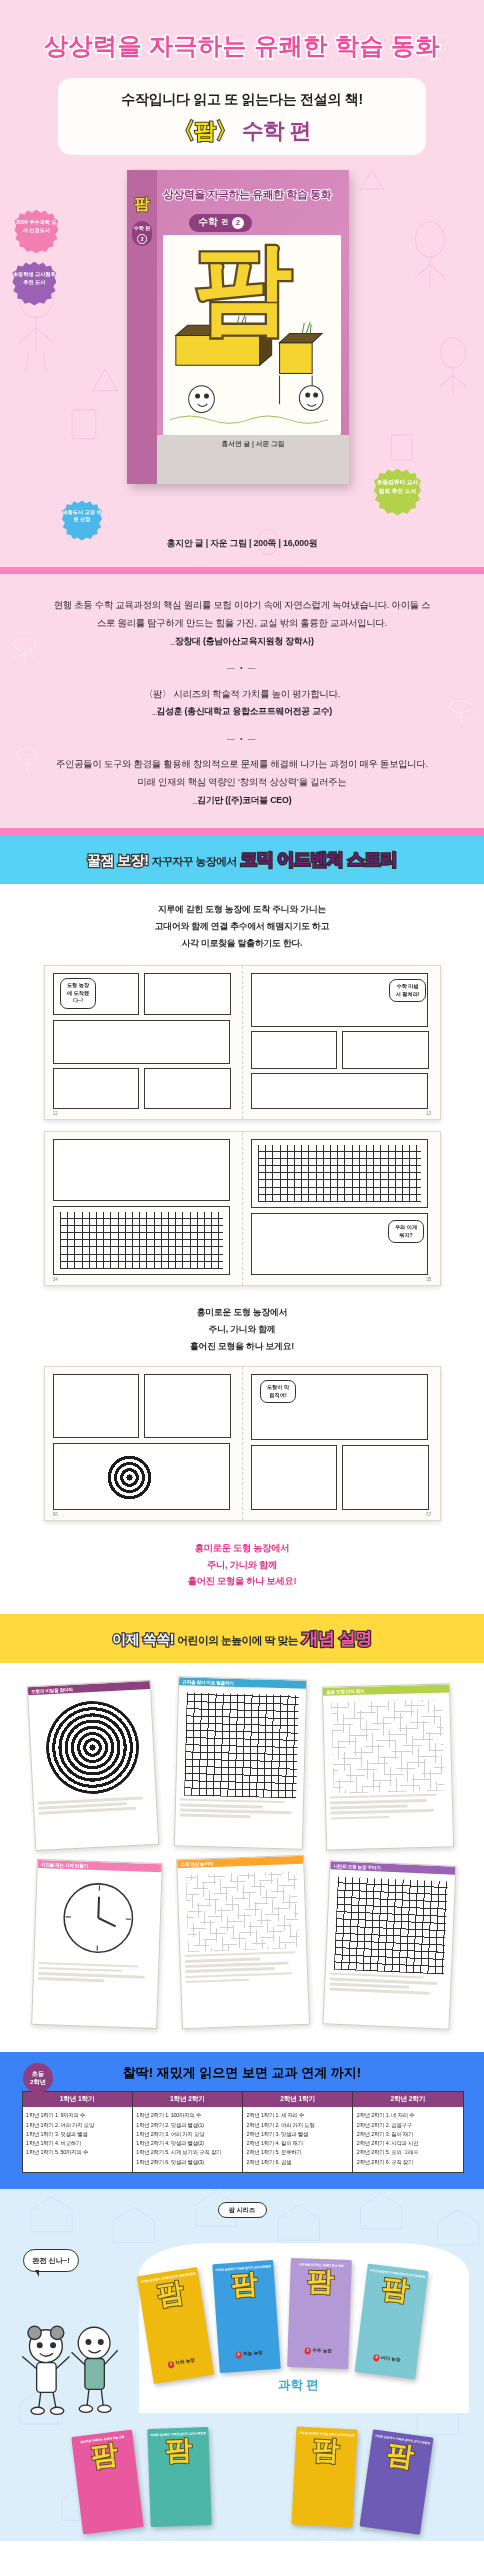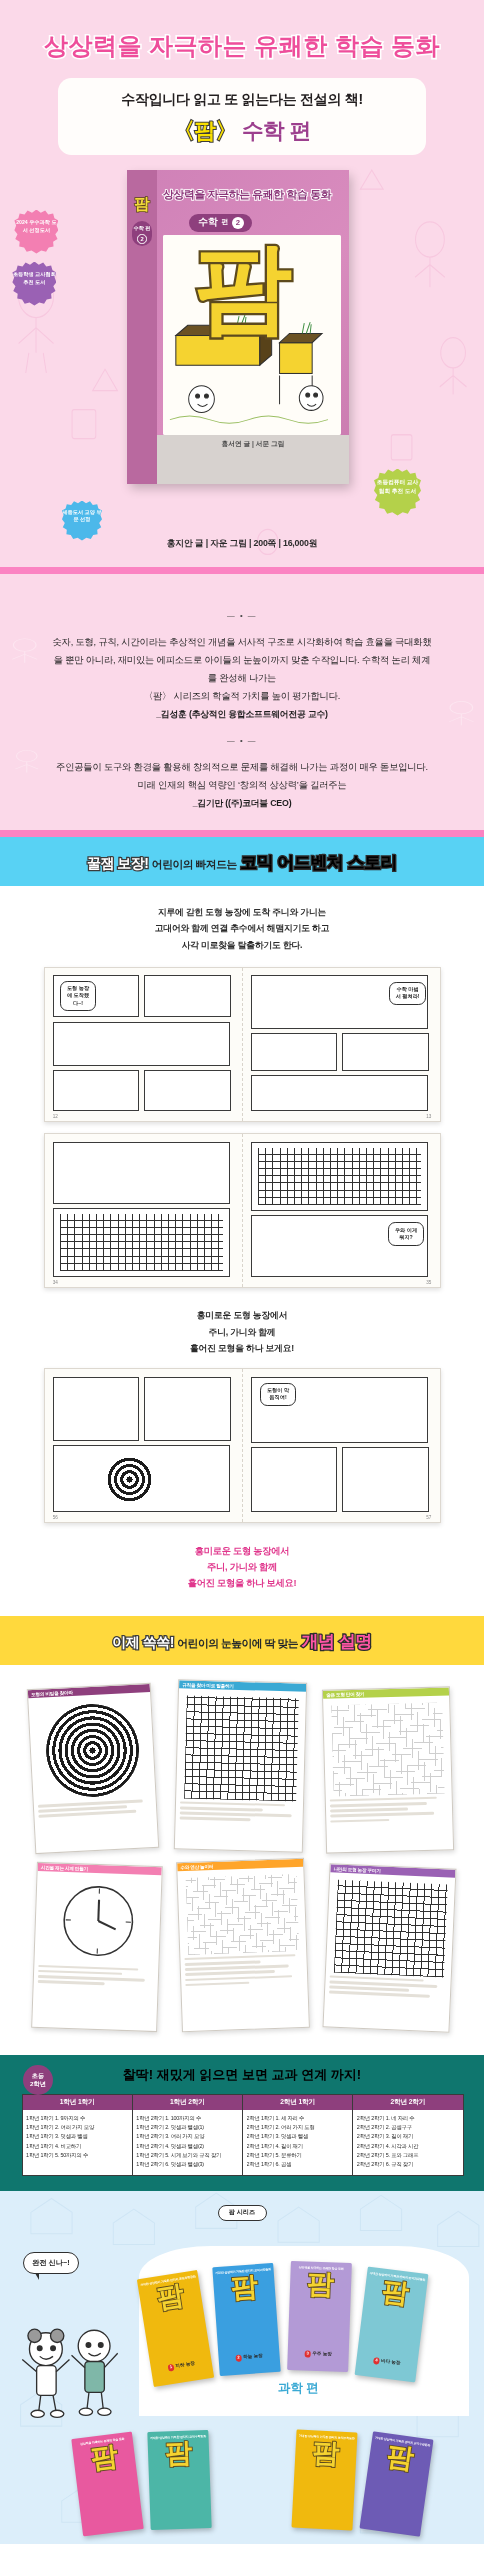--- a/index.html
+++ b/index.html
@@ -309,21 +309,21 @@
     letter-spacing: -0.5px;
     white-space: nowrap;
   }
   .band .w-out {
     color: #ffffff;
     -webkit-text-stroke: 2.6px #3b3b3b;
     paint-order: stroke fill;
   }
   .band .dark { color: #23282b; font-size: 10.8px; }
   .band .y-out {
-    color: #000000;
+    color: #701a75;
     -webkit-text-stroke: 2.6px #2d2d2d;
     paint-order: stroke fill;
     font-size: 17px;
   }
   .band .p-out {
     color: #ff55a5;
     -webkit-text-stroke: 2.6px #2d2d2d;
     paint-order: stroke fill;
     font-size: 17px;
   }
@@ -464,21 +464,21 @@
   .ln {
     height: 2.6px;
     background: #e4e0d8;
     border-radius: 1.5px;
     margin-bottom: 2.6px;
   }
 
   
   .curr {
     position: relative;
-    background: #0f766e;
+    background: #3b82f6;
     padding: 0 0 15.5px;
   }
   .curr-head {
     position: relative;
     text-align: center;
     padding: 11.3px 0 9.3px;
   }
   .curr-head h2 { font-size: 13px; }
   .curr-tabs {
     display: flex;
@@ -755,43 +755,46 @@
           <circle cx="48" cy="250" r="22"></circle>
             <path d="M48 272 L48 312 M48 282 L24 300 M48 282 L72 300"></path>
           <circle cx="896" cy="470" r="22"></circle>
             <path d="M896 492 L896 532 M896 502 L872 520 M896 502 L920 520"></path>
           <circle cx="52" cy="640" r="20"></circle>
             <path d="M52 660 L52 698 M52 670 L30 686 M52 670 L74 686"></path>
         </g>
       </svg>
     </div>
 
+    <div class="review-block">
+      <p class="review-p">현행 초등 수학 교육과정의 핵심 원리를 모험 이야기 속에 자연스럽게 녹여냈습니다. 아이들 스스로 원리를 탐구하게 만드는 힘을 가진, 교실 밖의 훌륭한 교과서입니다.</p>
+      <div class="review-src">_장창대 (충남아산교육지원청 장학사)</div>
+    </div>
 
     <div class="sep-dot"><span>—&nbsp;•&nbsp;—</span></div>
 
     <div class="review-block">
-      <p class="review-p">숫자, 도형, 규칙, 시간이라는 추상적인 개념을 서사적 구조로 시각화하여 학습 효율을 극대화했을 뿐만 아니라, 재미있는 에피소드로 아이들의 눈높이까지 맞춘 수작입니다. 수학적 논리 체계를 완성해 나가는</p>
       <p class="review-p">〈팜〉 시리즈의 학술적 가치를 높이 평가합니다.</p>
-      <div class="review-src">_김성훈 (추상적인 융합소프트웨어전공 교수)</div>
+      <div class="review-src">_김성훈 (총신대학교 융합소프트웨어전공 교수)</div>
     </div>
 
     <div class="sep-dot"><span>—&nbsp;•&nbsp;—</span></div>
 
     <div class="review-block">
       <p class="review-p">주인공들이 도구와 환경을 활용해 창의적으로 문제를 해결해 나가는 과정이 매우 돋보입니다. 미래 인재의 핵심 역량인 ‘창의적 상상력’을 길러주는</p>
       <div class="review-src">_김기만 ((주)코더블 CEO)</div>
     </div>
   </section>
 
   <div class="bar-pink"></div>
 
   <section class="band band-cyan">
     <h2>
       <span class="w-out">꿀잼 보장!</span>
-      <span class="dark">어린이의 빠져드는</span>
+      <span class="dark">자꾸자꾸 농장에서</span>
       <span class="y-out">코믹 어드벤처 스토리</span>
     </h2>
   </section>
 
   <section class="comic">
     <p class="comic-lead" style="white-space:pre-line">지루에 갇힌 도형 농장에 도착 주니와 가니는
 고대어와 함께 연결 추수에서 해맴지기도 하고
 사각 미로찾을 탈출하기도 한다.</p>
 
     <div class="spread">

